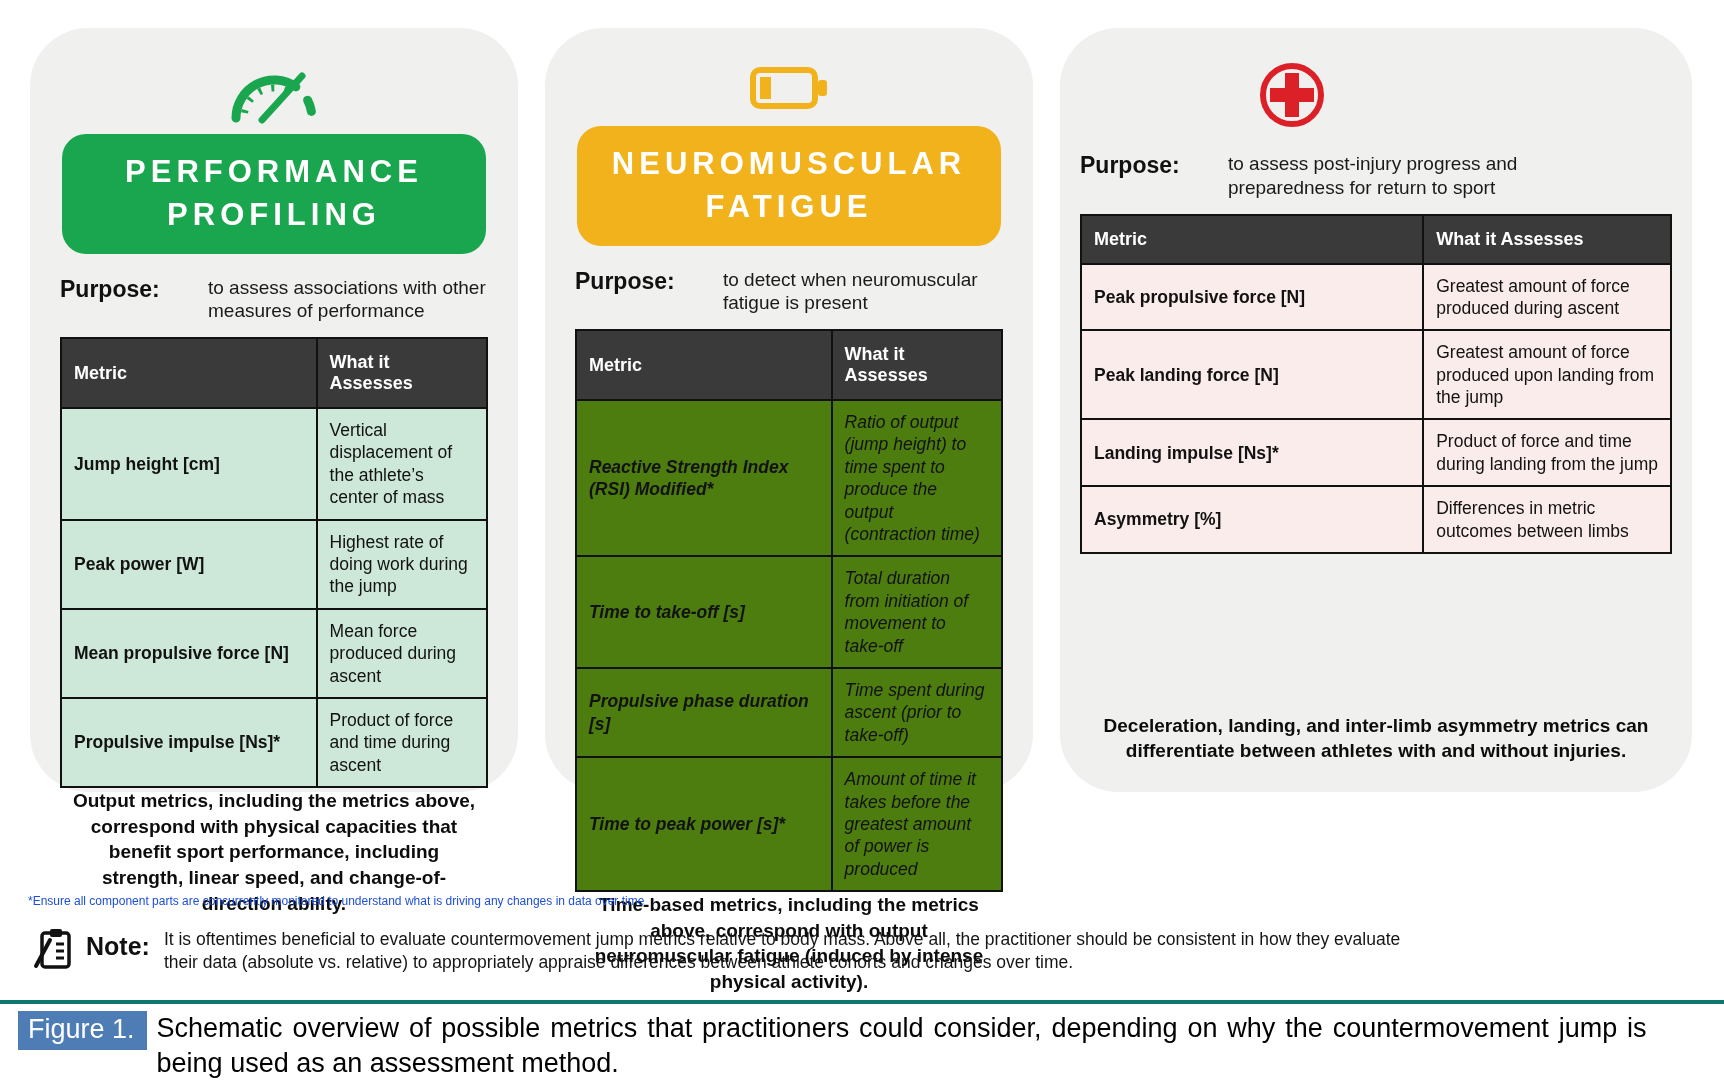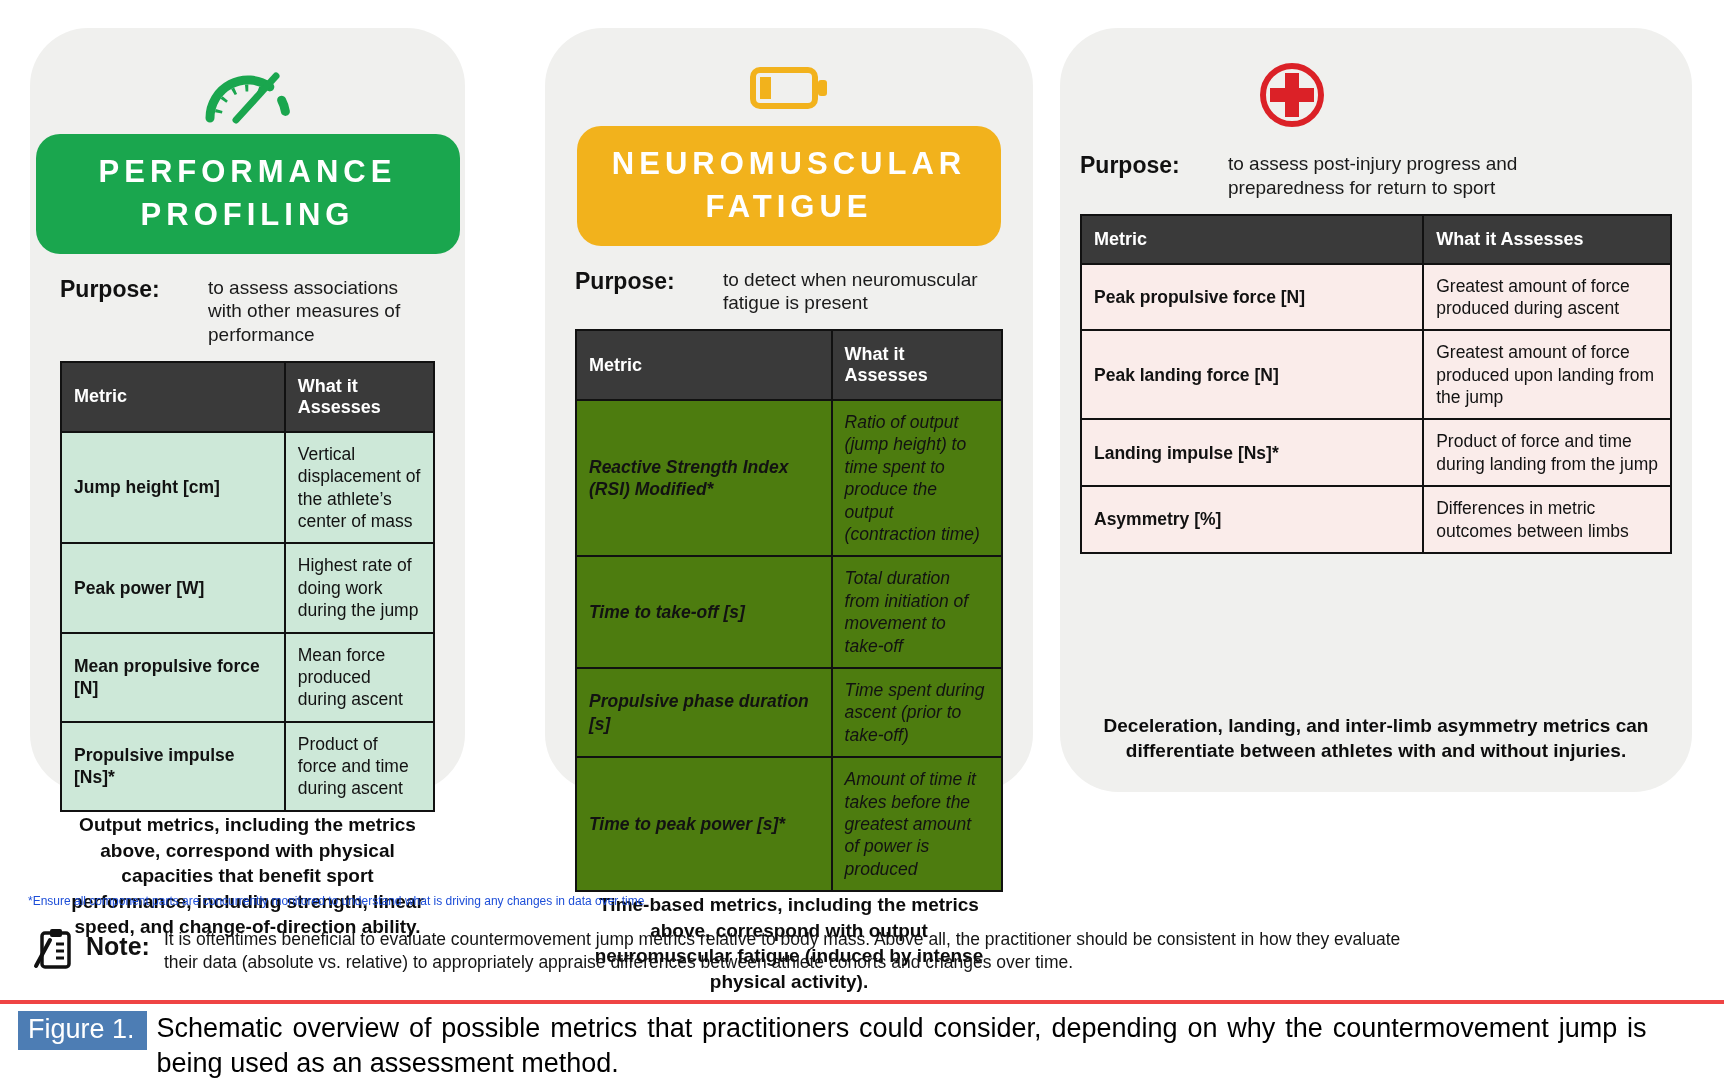--- a/index.html
+++ b/index.html
@@ -5,21 +5,21 @@
   html,body{margin:0;padding:0;background:#ffffff;}
   body{
     width:1724px;height:1080px;position:relative;
     font-family:"Liberation Sans", sans-serif;color:#111;
     -webkit-font-smoothing:antialiased;
   }
   .card{
     position:absolute;top:28px;height:764px;background:#f0f0ee;
     border-radius:58px;display:flex;flex-direction:column;box-sizing:border-box;
   }
-  #card-performance{left:30px;width:435px;padding:0 30px;}
+  #card-performance{left:30px;width:488px;padding:0 30px;}
   #card-fatigue{left:545px;width:488px;padding:0 30px;}
   #card-injury{left:1060px;width:632px;padding:0 20px;}
   .icon-wrap{height:70px;margin-top:32px;display:flex;justify-content:center;align-items:flex-end;}
   #card-injury .icon-wrap{width:424px;}
   .header-btn{
     margin-top:10px;width:424px;box-sizing:border-box;border-radius:24px;
     color:#fff;text-align:center;font-size:31px;font-weight:700;letter-spacing:5px;
     line-height:1.38;padding:17px 6px;
   }
   #card-performance .header-btn, #card-fatigue .header-btn{align-self:center;}
@@ -46,21 +46,21 @@
     margin-top:auto;margin-bottom:28px;text-align:center;font-weight:700;
     font-size:19px;line-height:1.35;padding:0 8px;color:#0c0c0c;
   }
   .footnote{position:absolute;left:28px;top:894px;font-size:12px;color:#1d4ed8;}
   .note{position:absolute;left:30px;top:924px;display:flex;align-items:flex-start;}
   .note-icon{margin-top:2px;}
   .note-label{font-size:25px;font-weight:700;margin:8px 14px 0 10px;}
   .note-text{font-size:17.5px;line-height:1.32;max-width:1270px;margin-top:4px;color:#151515;}
   .caption{
     position:absolute;left:0;top:1000px;width:1724px;box-sizing:border-box;
-    border-top:4px solid #ef4444;padding:7px 14px 0 18px;display:flex;align-items:flex-start;
+    border-top:4px solid #0f766e;padding:7px 14px 0 18px;display:flex;align-items:flex-start;
   }
   .caption-label{
     background:#4D7DB4;color:#fff;font-size:27px;padding:3px 12px 5px 10px;
     flex:0 0 auto;
   }
   .caption-text{
     font-size:27px;line-height:1.3;margin-left:10px;max-width:1490px;
     text-align:justify;color:#000;
   }
 </style>

